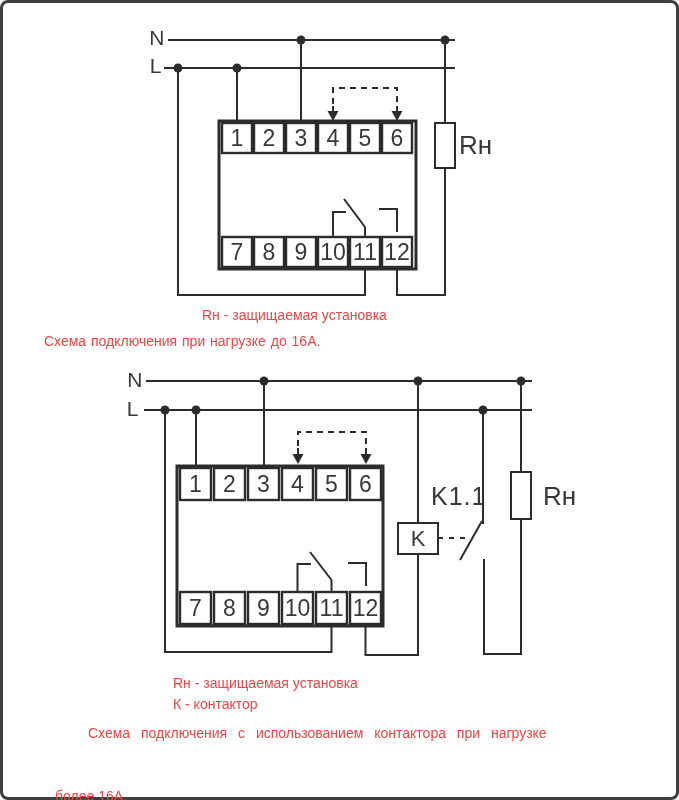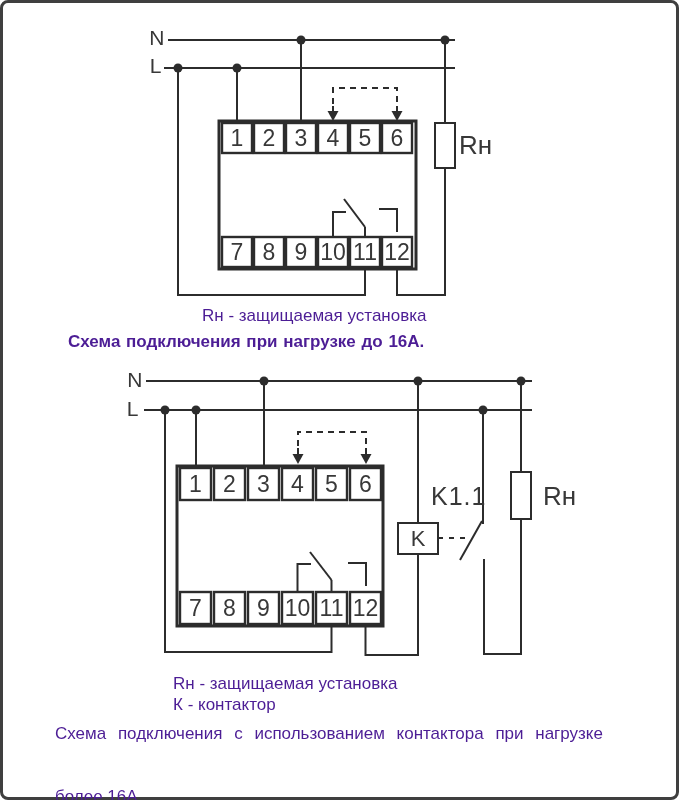--- a/index.html
+++ b/index.html
@@ -8,22 +8,22 @@
     font-family:"Liberation Sans",sans-serif;overflow:hidden;box-sizing:border-box;
   }
   .frame{position:absolute;inset:0;border:3px solid #3f3f3f;border-radius:8px;pointer-events:none;}
   svg{position:absolute;left:0;top:0;}
   svg text{fill:#383838;}
   .dlabel{font-size:21px;letter-spacing:.5px;}
   .digit{font-size:23px;text-anchor:middle;}
   .biglabel{font-size:26px;}
   .klabel{font-size:25px;letter-spacing:1px;}
   .kcoil{font-size:22px;text-anchor:middle;}
-  .cap{position:absolute;color:#4c1d95;font-size:17px;line-height:21px;white-space:nowrap;}
-  .cap.spread{word-spacing:3px;}
+  .cap{position:absolute;color:#ef4444;font-size:14px;line-height:21px;white-space:nowrap;}
+  .cap.spread{word-spacing:3px;margin-left:33px;}
 </style>
 </head>
 <body>
 
 <div class="page">
   <div class="frame"></div>
 
   <svg width="679" height="800" viewBox="0 0 679 800">
 
     <g stroke="#2c2c2c" stroke-width="2" fill="none">
@@ -180,19 +180,19 @@
           <text x="263.5" y="616">9</text>
           <text x="297.5" y="616">10</text>
           <text x="331.5" y="616">11</text>
           <text x="365.5" y="616">12</text>
         </g>
       </g>
     </g>
   </svg>
 
   <div class="cap" style="left:202px;top:305px;">Rн - защищаемая установка</div>
-  <div class="cap" style="left:68px;top:331px;word-spacing:1px;font-weight:bold;">Схема подключения при нагрузке до 16А.</div>
+  <div class="cap" style="left:44px;top:331px;word-spacing:1px;">Схема подключения при нагрузке до 16А.</div>
 
   <div class="cap" style="left:173px;top:673px;">Rн - защищаемая установка</div>
   <div class="cap" style="left:173px;top:694px;">К - контактор</div>
   <div class="cap spread" style="left:55px;top:723px;word-spacing:7px;">Схема подключения с использованием контактора при нагрузке</div>
   <div class="cap" style="left:55px;top:786px;">более 16А.</div>
 </div>
 
 </body></html>

